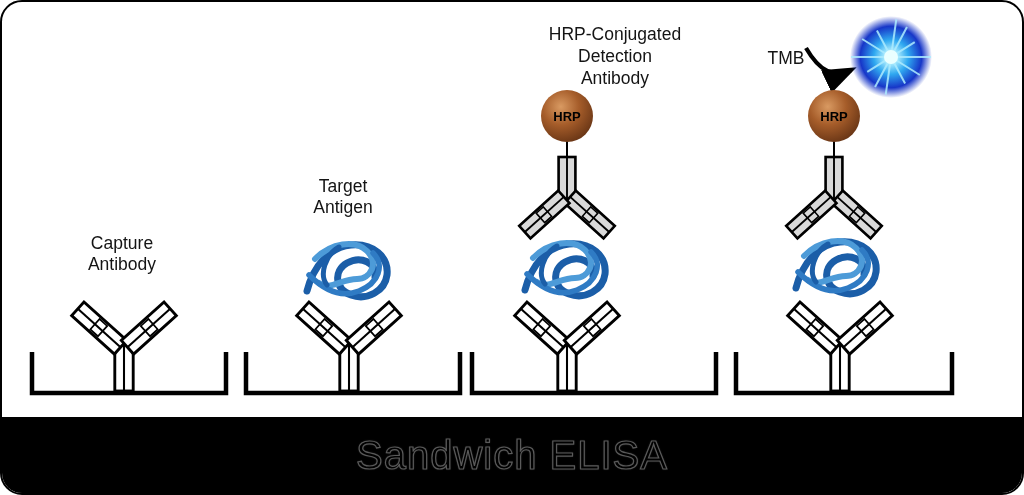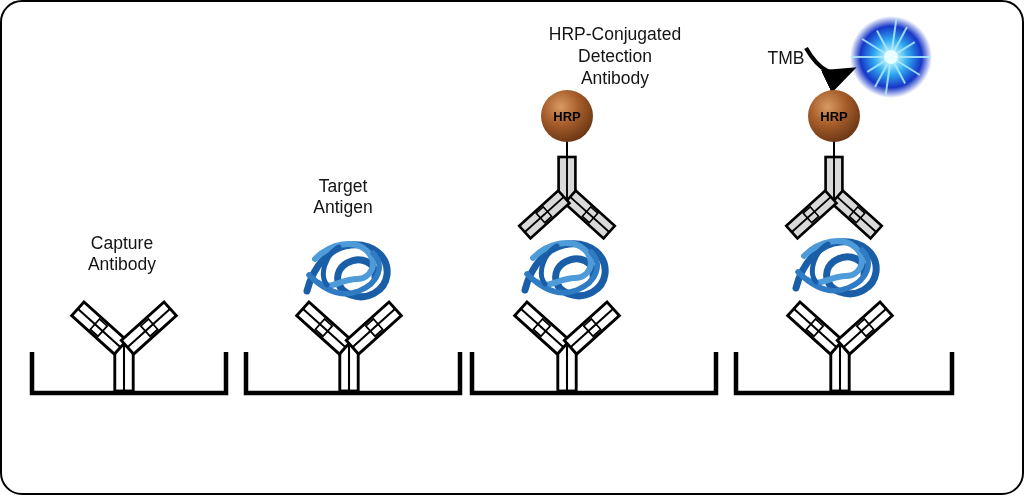--- a/index.html
+++ b/index.html
@@ -132,13 +132,16 @@
       <text class="enzyme-label" x="832" y="119" text-anchor="middle">HRP</text>
 
       <use href="#ab" transform="translate(832,155) scale(1.05) rotate(180)" style="color:#d9d9d9"></use>
       <use href="#antigen" transform="translate(836,268)"></use>
       <use href="#ab" transform="translate(838,389) scale(1.15)" style="color:#ffffff"></use>
       <path d="M734 350 L734 391 L950 391 L950 350" fill="none" stroke="#000" stroke-width="4.5"></path>
     </g>
   </svg>
 
   
+  <div class="banner">
+    <span class="banner-title">Sandwich ELISA</span>
+  </div>
 </div>
 
 </body></html>

